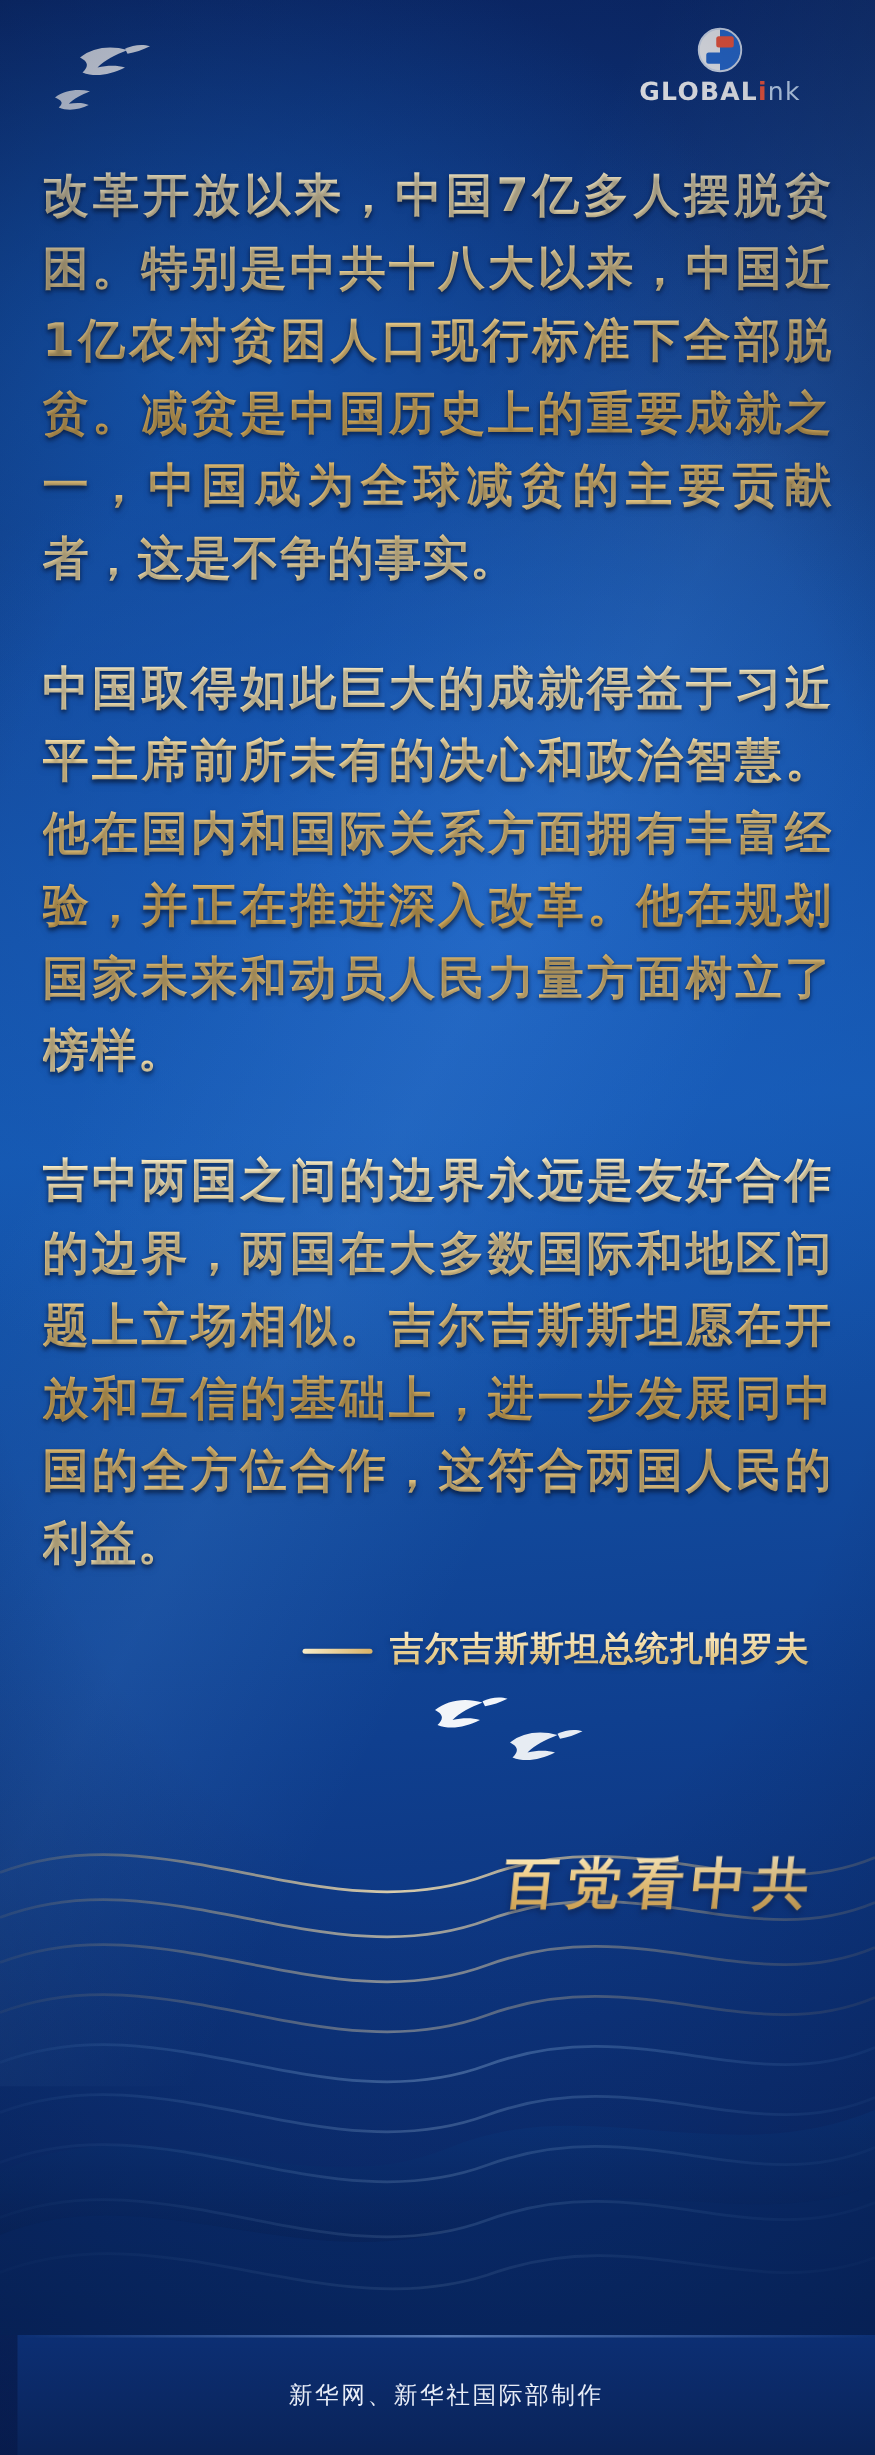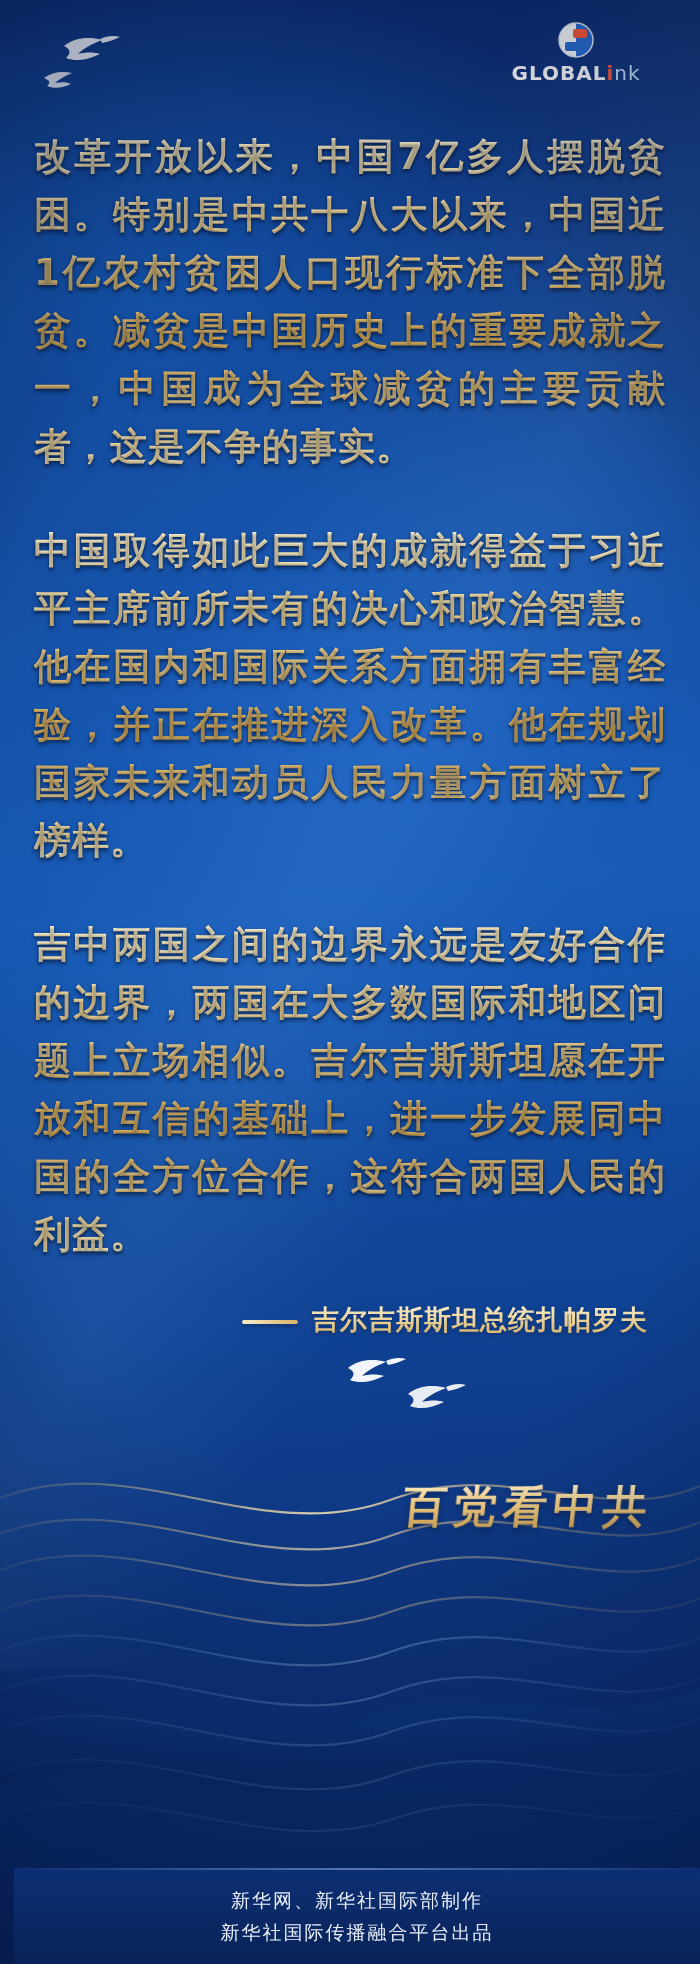--- a/index.html
+++ b/index.html
@@ -282,16 +282,15 @@
     <div class="seal">
       <div class="seal-text">百党看中共</div>
     </div>
   </div>
 
   <div class="vignette"></div>
 
   <div class="footer">
     <div class="footer-sep"></div>
     <div class="footer-line">新华网、新华社国际部制作</div>
-    <div class="footer-line">新华社国际传播融合平台出品</div>
   </div>
 
 </div>
 
 </body></html>

